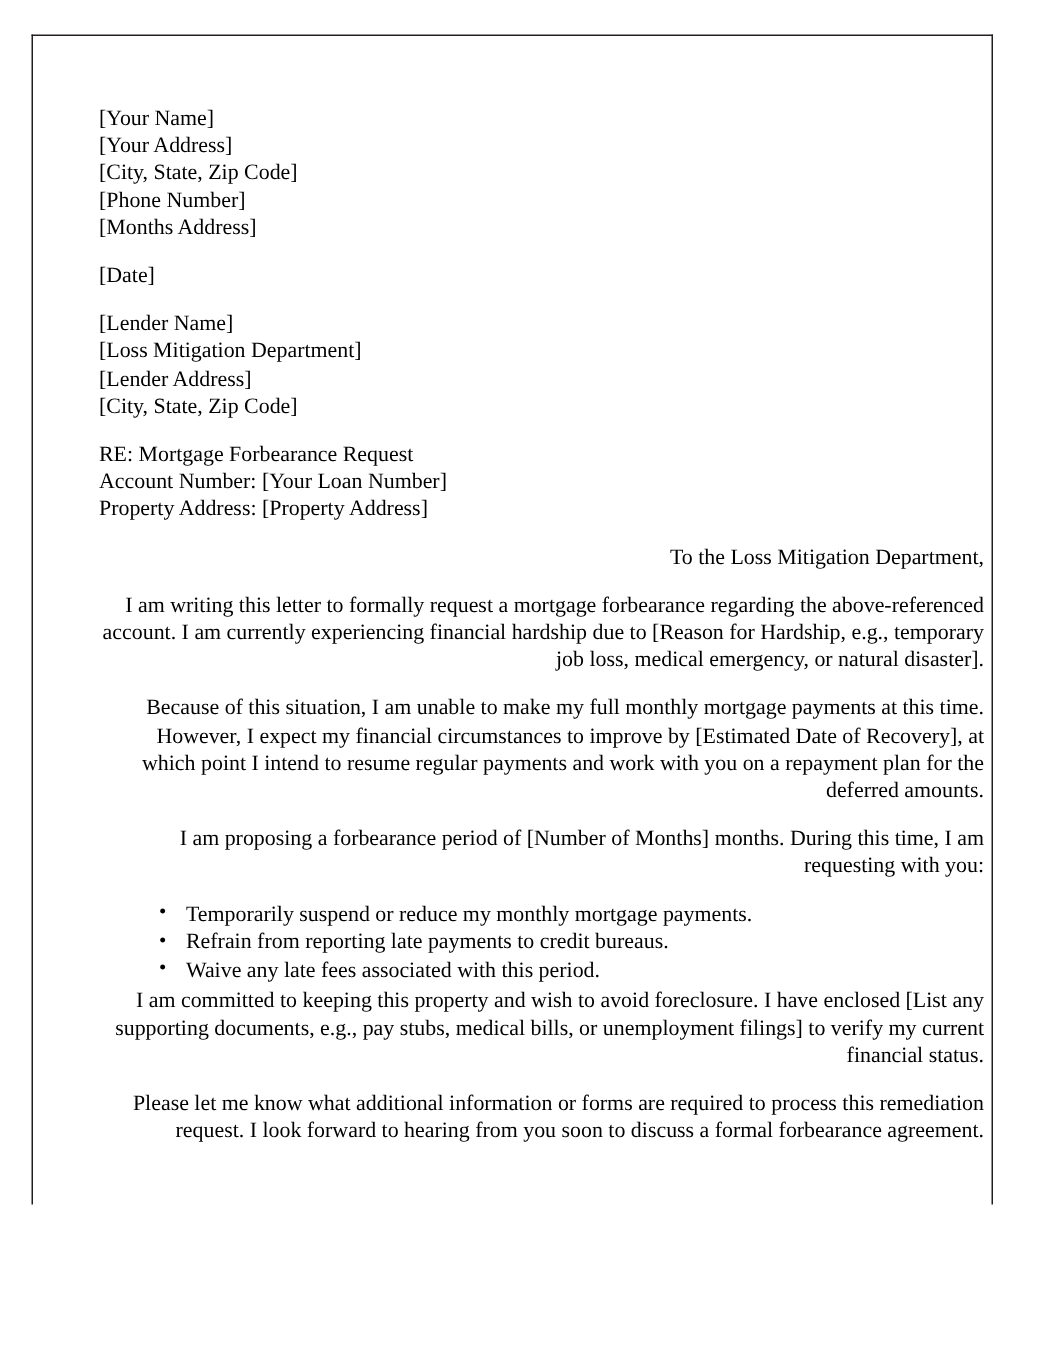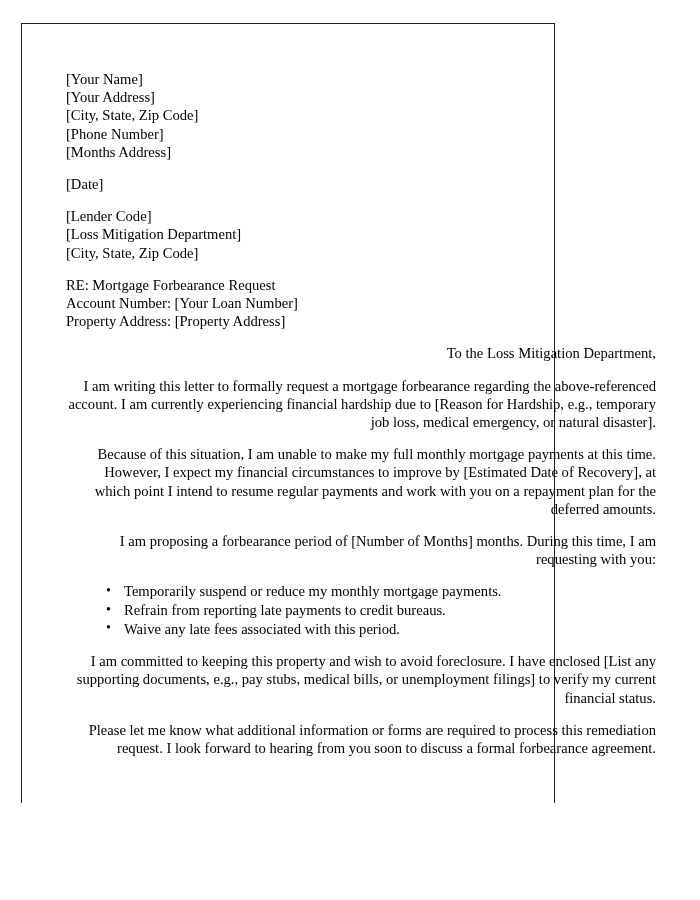--- a/index.html
+++ b/index.html
@@ -14,21 +14,21 @@
     font-family: "Liberation Serif", "DejaVu Serif", serif;
     color: #000000;
     overflow: hidden;
   }
 
   
   #page-frame {
     position: absolute;
     left: 21px;
     top: 23px;
-    width: 534px;
+    width: 641px;
     height: 780px;
     border-left: 1.5px solid #231f20;
     border-top: 1.5px solid #231f20;
     border-right: 1.5px solid #231f20;
     border-bottom: none;
     box-sizing: border-box;
     background: #ffffff;
   }
 
   #letter-body {
@@ -49,21 +49,21 @@
     white-space: pre;
   }
 
   .para {
     margin: 0 0 14px 0;
     text-align: right;
   }
 
   .bullet-list {
     list-style: none;
-    margin: 0 0 14px 0;
+    margin: 0 0 2px 0;
     padding: 0 0 0 40px;
   }
   .bullet-list li {
     position: relative;
     padding-left: 18px;
     margin: 0;
     line-height: 18.6px;
   }
   .bullet-list li::before {
     content: "\2022";
@@ -86,22 +86,23 @@
       <span class="addr-line">[City, State, Zip Code]</span>
       <span class="addr-line">[Phone Number]</span>
       <span class="addr-line">[Months Address]</span>
     </div>
 
     <div class="addr-block">
       <span class="addr-line">[Date]</span>
     </div>
 
     <div class="addr-block">
-      <span class="addr-line">[Lender Code]</span>
+      <span class="addr-line">[Lender Name]</span>
       <span class="addr-line">[Loss Mitigation Department]</span>
+      <span class="addr-line">[Lender Address]</span>
       <span class="addr-line">[City, State, Zip Code]</span>
     </div>
 
     <div class="addr-block">
       <span class="addr-line">RE: Mortgage Forbearance Request</span>
       <span class="addr-line">Account Number: [Your Loan Number]</span>
       <span class="addr-line">Property Address: [Property Address]</span>
     </div>
 
     <p class="para">To the Loss Mitigation Department,</p>

